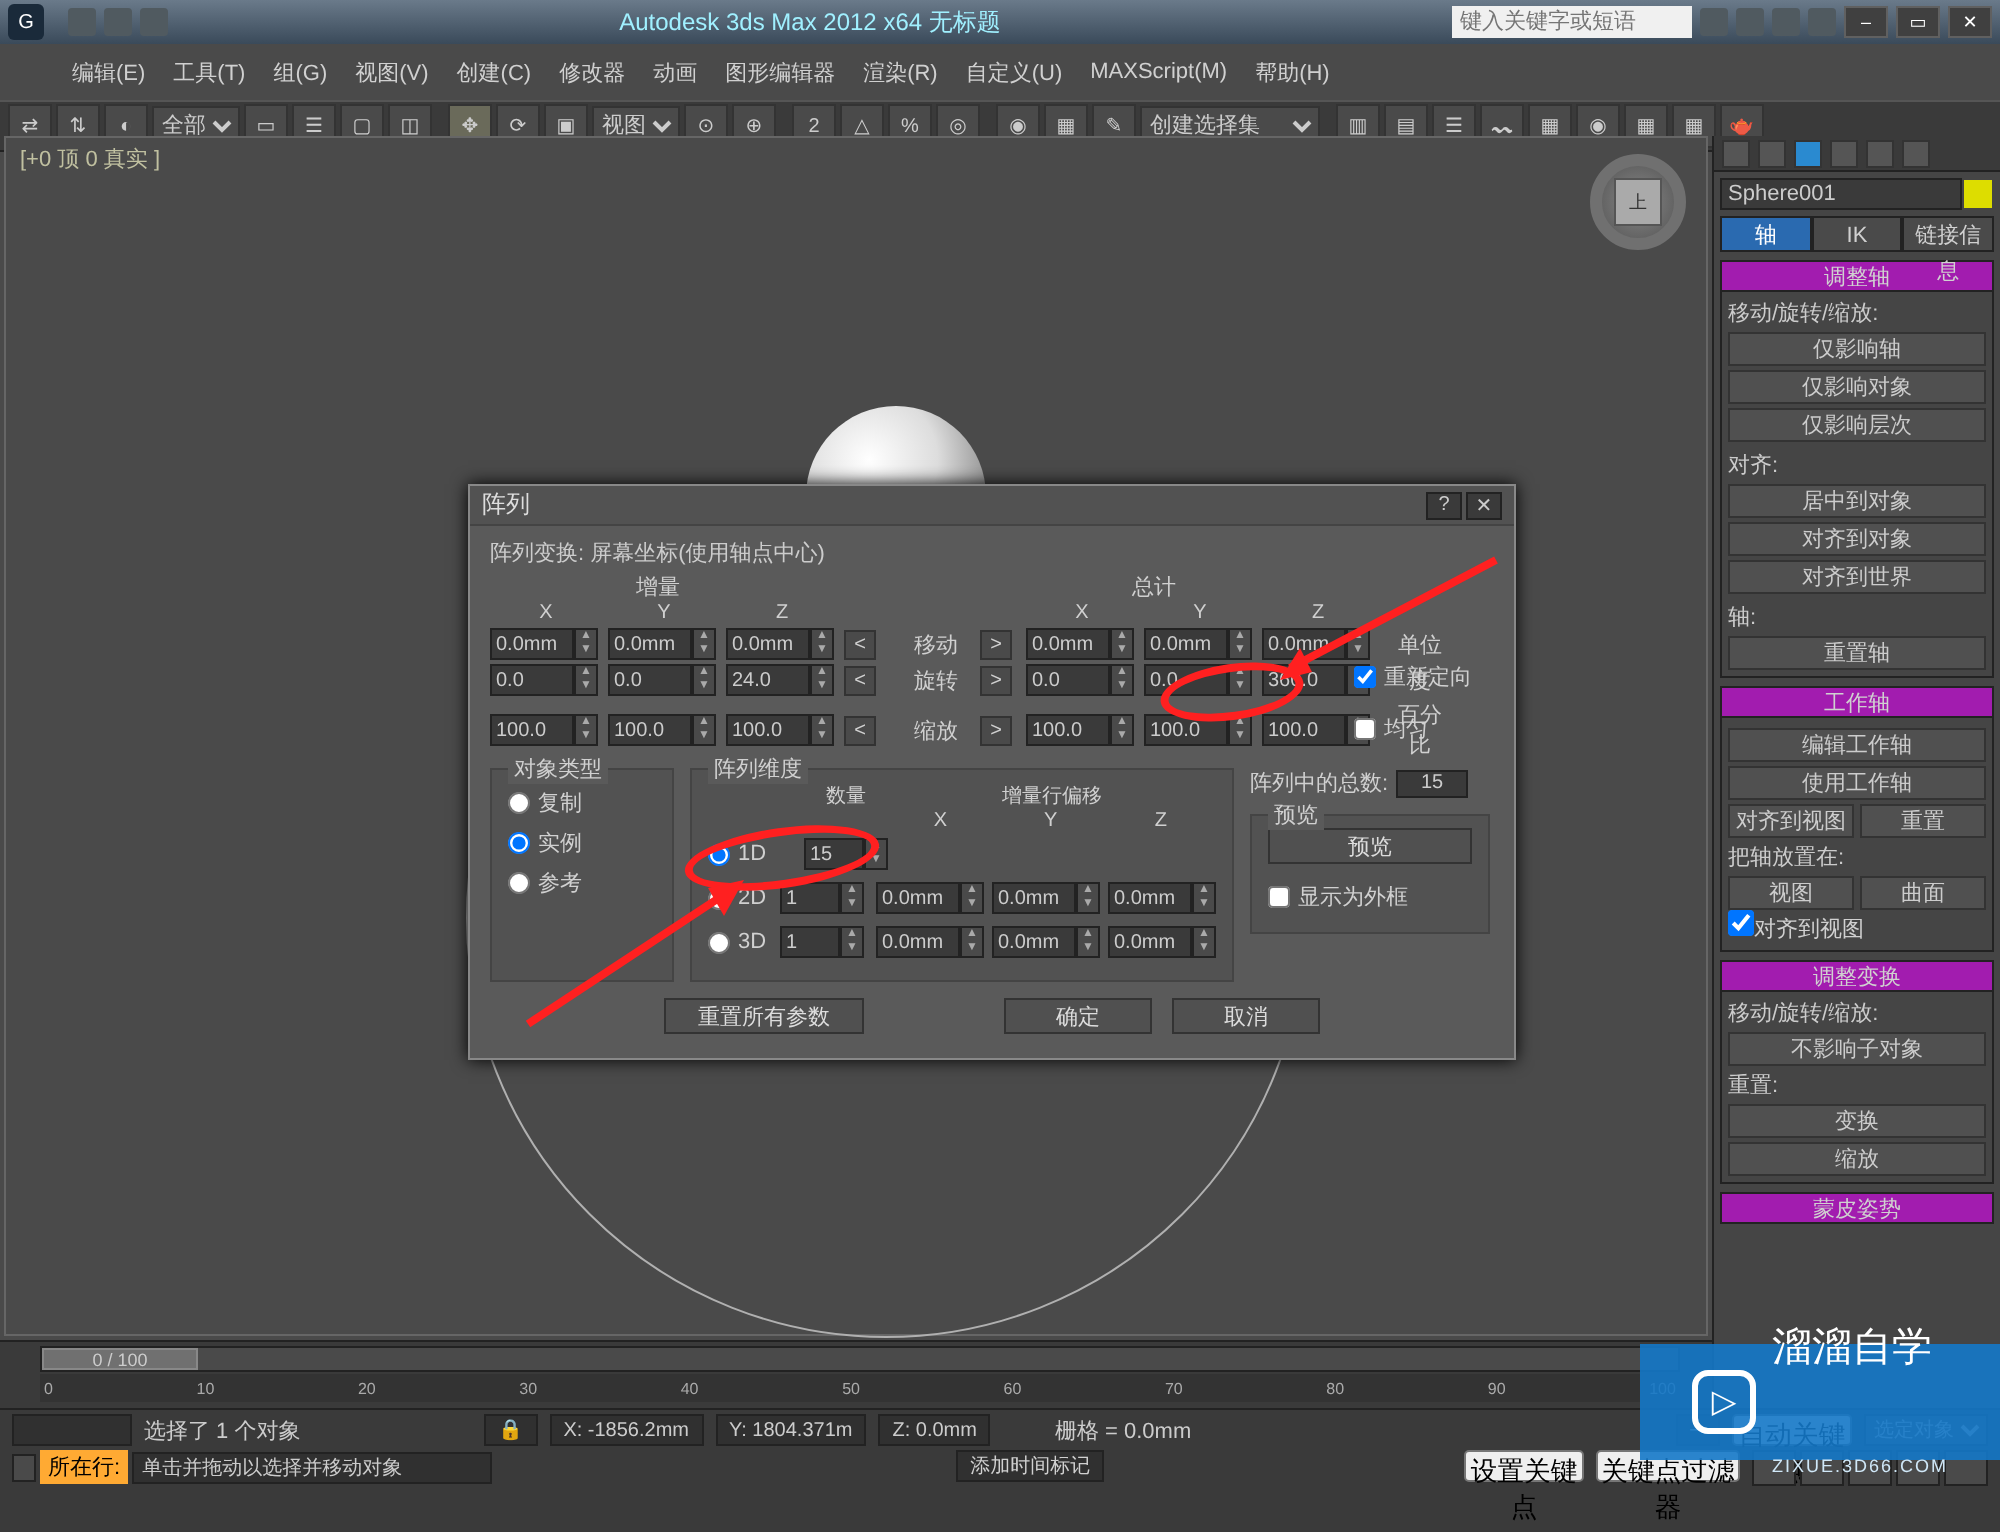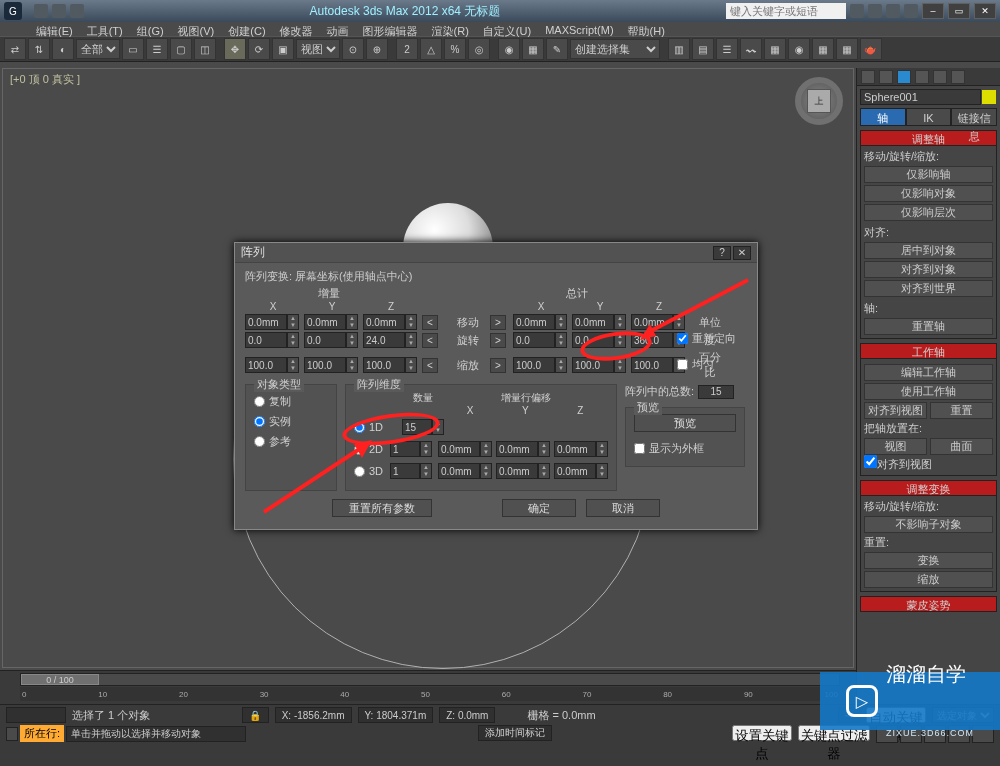--- a/index.html
+++ b/index.html
@@ -7,21 +7,21 @@
 
 .titlebar { height: 22px; background: linear-gradient(#6a7a8a, #3a4a5a); display: flex; align-items: center; padding: 0 4px; color: #fff; }
 .titlebar .logo { width: 18px; height: 18px; background: #1a2a3a; border-radius: 3px; margin-right: 8px; display: flex; align-items: center; justify-content: center; font-size: 10px; }
 .titlebar .tleft { display:flex; align-items:center; gap:4px; }
 .titlebar .tcenter { flex:1; text-align:center; font-size: 12px; color:#a0f0ff; }
 .titlebar .tright { display:flex; align-items:center; gap:4px; }
 .titlebar input { width:120px; height:16px; background:#f0f0f0; border:none; font-size:11px; padding:0 4px; color:#888; }
 .titlebar button.wbtn { width:22px; height:16px; background:#404040; color:#fff; border:1px solid #606060; font-size:9px; }
 .titlebar .toolicon { width:14px; height:14px; background:#505a60; border-radius:2px; }
 
-.menubar { height: 14px; background: #4a4a4a; display: flex; padding: 0 30px; gap:2px; }
+.menubar { height: 28px; background: #4a4a4a; display: flex; align-items: center; padding: 0 30px; gap:2px; }
 .menubar span { padding: 2px 6px; color: #d0d0d0; }
 
 .maintoolbar { height: 26px; background: #3a3a3a; border-top: 1px solid #555; border-bottom: 1px solid #222; display: flex; align-items: center; padding: 0 4px; gap: 2px; }
 .maintoolbar .tbtn { width: 22px; height: 22px; background: #4a4a4a; border: 1px solid #333; display: flex; align-items: center; justify-content: center; font-size: 10px; color:#ccc; }
 .maintoolbar .tbtn.sel { background: #6a6a5a; }
 .maintoolbar select { height:20px; background:#4a4a4a; color:#ccc; border:1px solid #333; font-size:11px; }
 .maintoolbar .sep { width:4px; }
 
 .viewlabel { position: absolute; left: 10px; top: 72px; color: #c0c0a0; font-size: 11px; }
 
@@ -39,21 +39,21 @@
 .axis .xlab { position:absolute; left:20px; bottom:-4px; color:#c33; }
 
 .cmdpanel { position:absolute; right:0; top:68px; width:144px; height:635px; background:#454545; border-left:1px solid #222; }
 .cmdpanel .toprow { height:18px; display:flex; align-items:center; padding:0 4px; gap:4px; background:#3a3a3a; border-bottom:1px solid #222;}
 .cmdpanel .toprow .sqicon { width:14px; height:14px; background:#555; border:1px solid #333; }
 .cmdpanel input.obj { width: calc(100% - 22px); height:16px; margin:3px; background:#3a3a3a; color:#ccc; border:1px solid #222; padding:0 3px; font-size:11px;}
 .cmdpanel .yellowsq { position:absolute; right:4px; top:22px; width:14px; height:14px; background:#dd0; }
 .cmdpanel .tabs3 { height:18px; display:flex; margin: 0 3px 4px 3px; }
 .cmdpanel .tabs3 div { flex:1; text-align:center; line-height:18px; border:1px solid #222; background:#4a4a4a; font-size:11px;}
 .cmdpanel .tabs3 .sel { background:#2a6ab0; color:#fff; }
-.cmdpanel .rollhead { height:16px; background:#b91c1c; border:1px solid #222; text-align:center; line-height:16px; font-size:11px; margin: 0 3px; }
+.cmdpanel .rollhead { height:16px; background:#a21caf; border:1px solid #222; text-align:center; line-height:16px; font-size:11px; margin: 0 3px; }
 .cmdpanel .rollbody { background:#454545; border:1px solid #222; border-top:none; margin: 0 3px 4px 3px; padding:3px; }
 .cmdpanel .lbl { font-size:11px; color:#ccc; }
 .cmdpanel button.p { width:100%; height:17px; background:#505050; border:1px solid #333; color:#ccc; font-size:11px; margin-top:2px; }
 .cmdpanel .btnrow { display:flex; gap:3px; }
 .cmdpanel .btnrow button.p { flex:1; width:auto; }
 
 .dialog { position:absolute; left:234px; top:242px; width:524px; height:288px; background:#5a5a5a; border:1px solid #888; box-shadow: 0 0 8px #000; }
 .dialog .dtitle { height:20px; background:#525252; display:flex; align-items:center; padding:0 6px; color:#ddd; font-size:12px; border-bottom:1px solid #444;}
 .dialog .dtitle .sp { flex:1; }
 .dialog .dtitle .dbtn { width:18px; height:14px; background:#3a3a3a; border:1px solid #222; color:#ccc; display:flex; align-items:center; justify-content:center; margin-left:2px; font-size:10px; }

